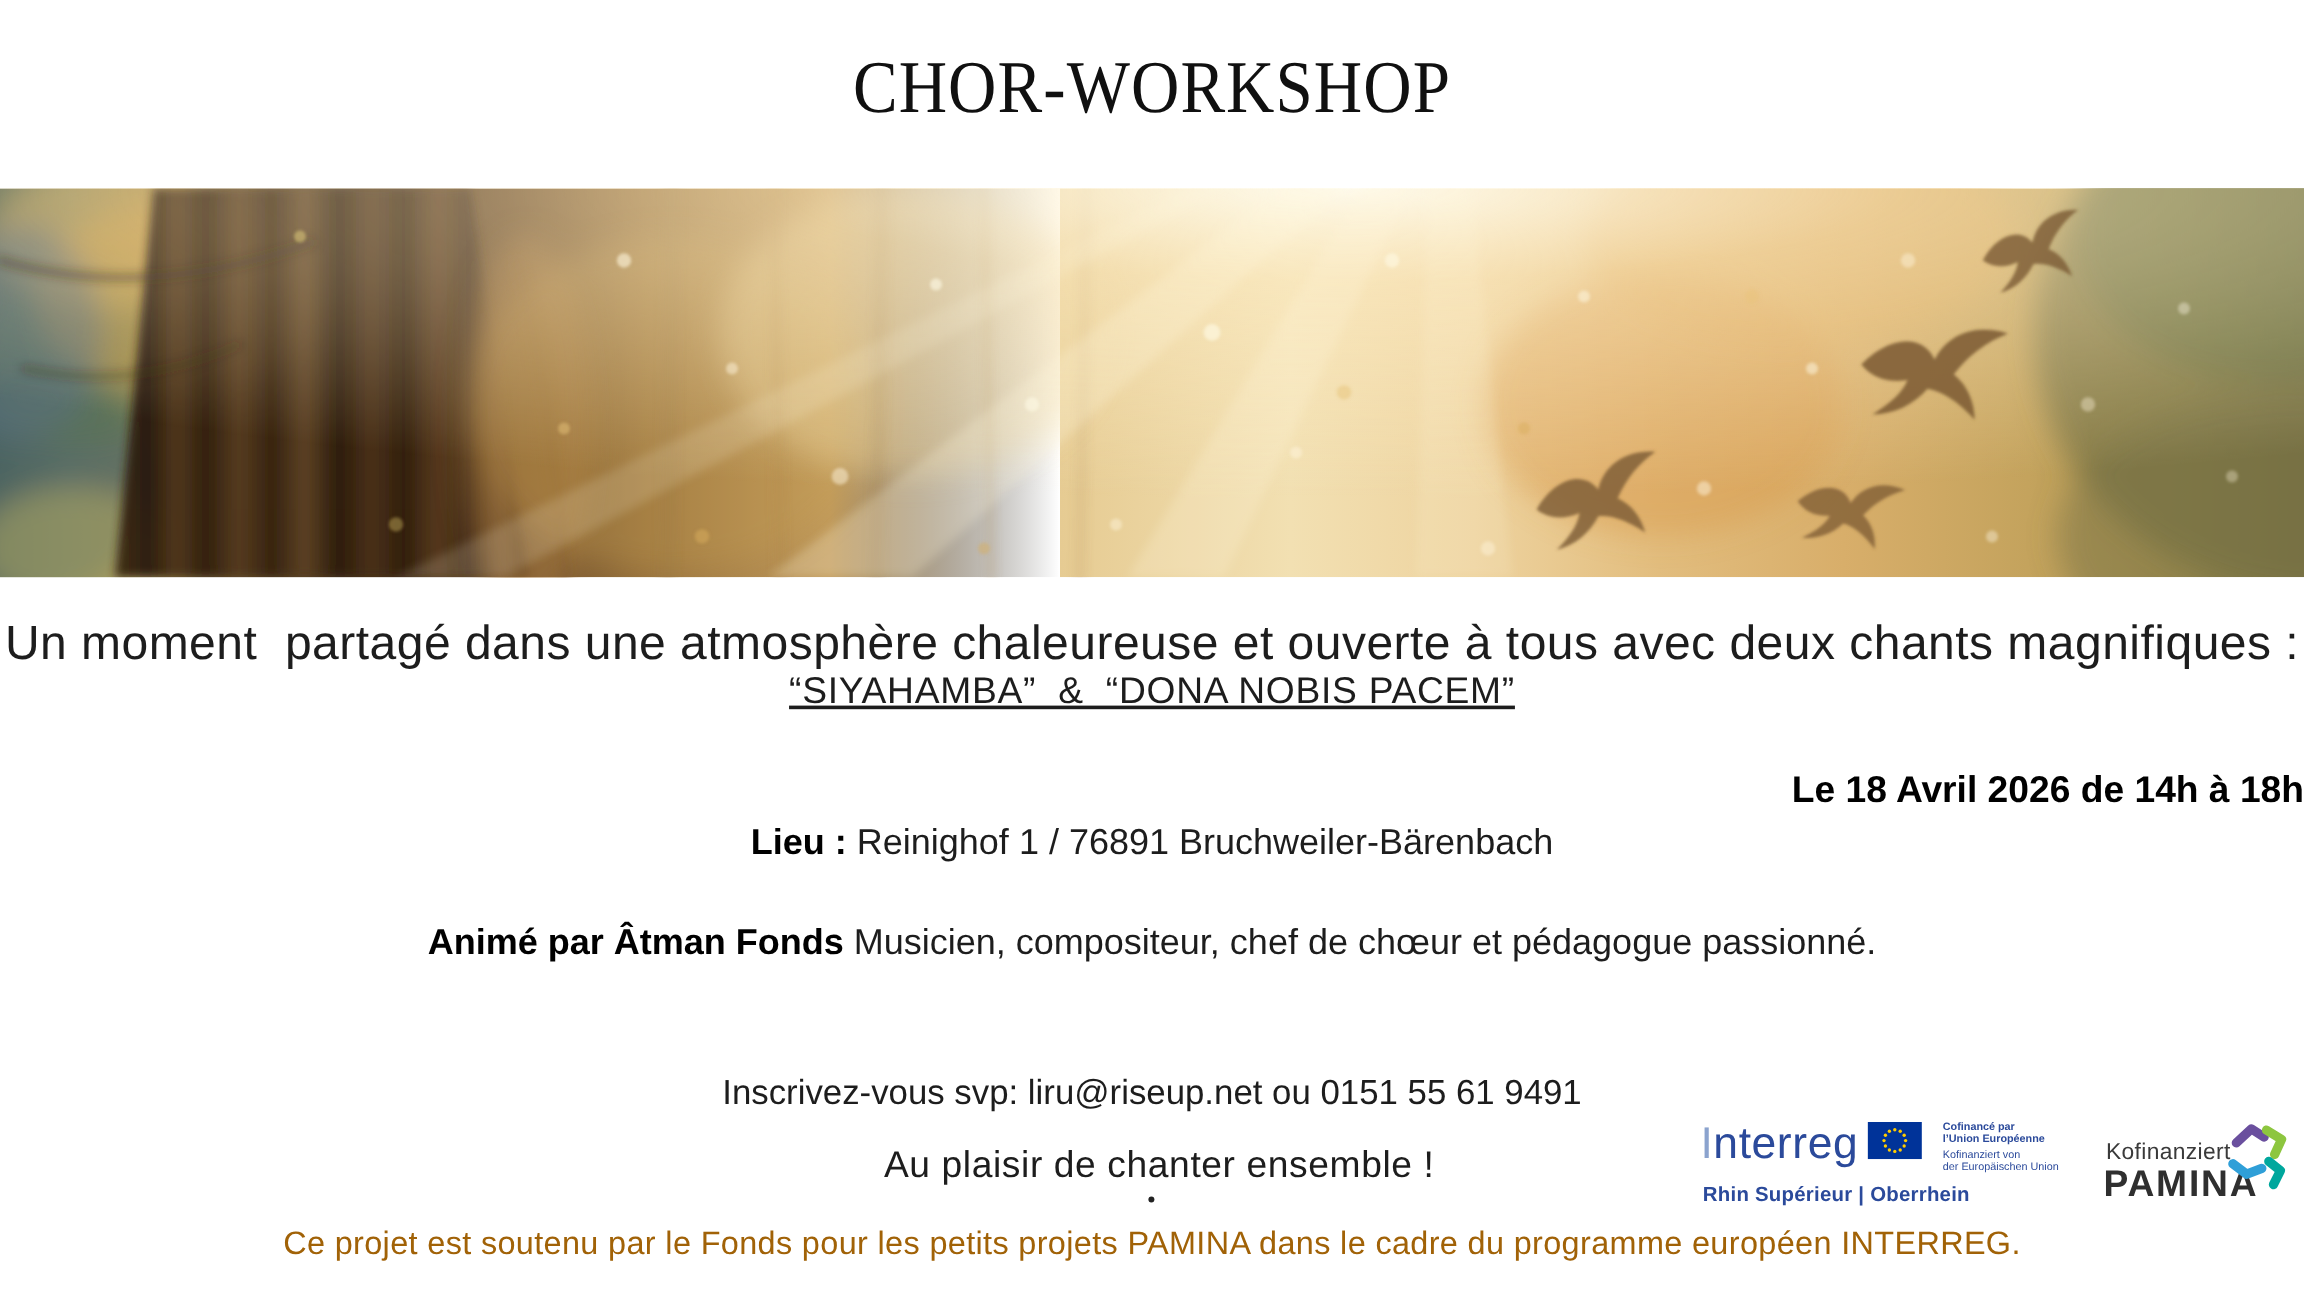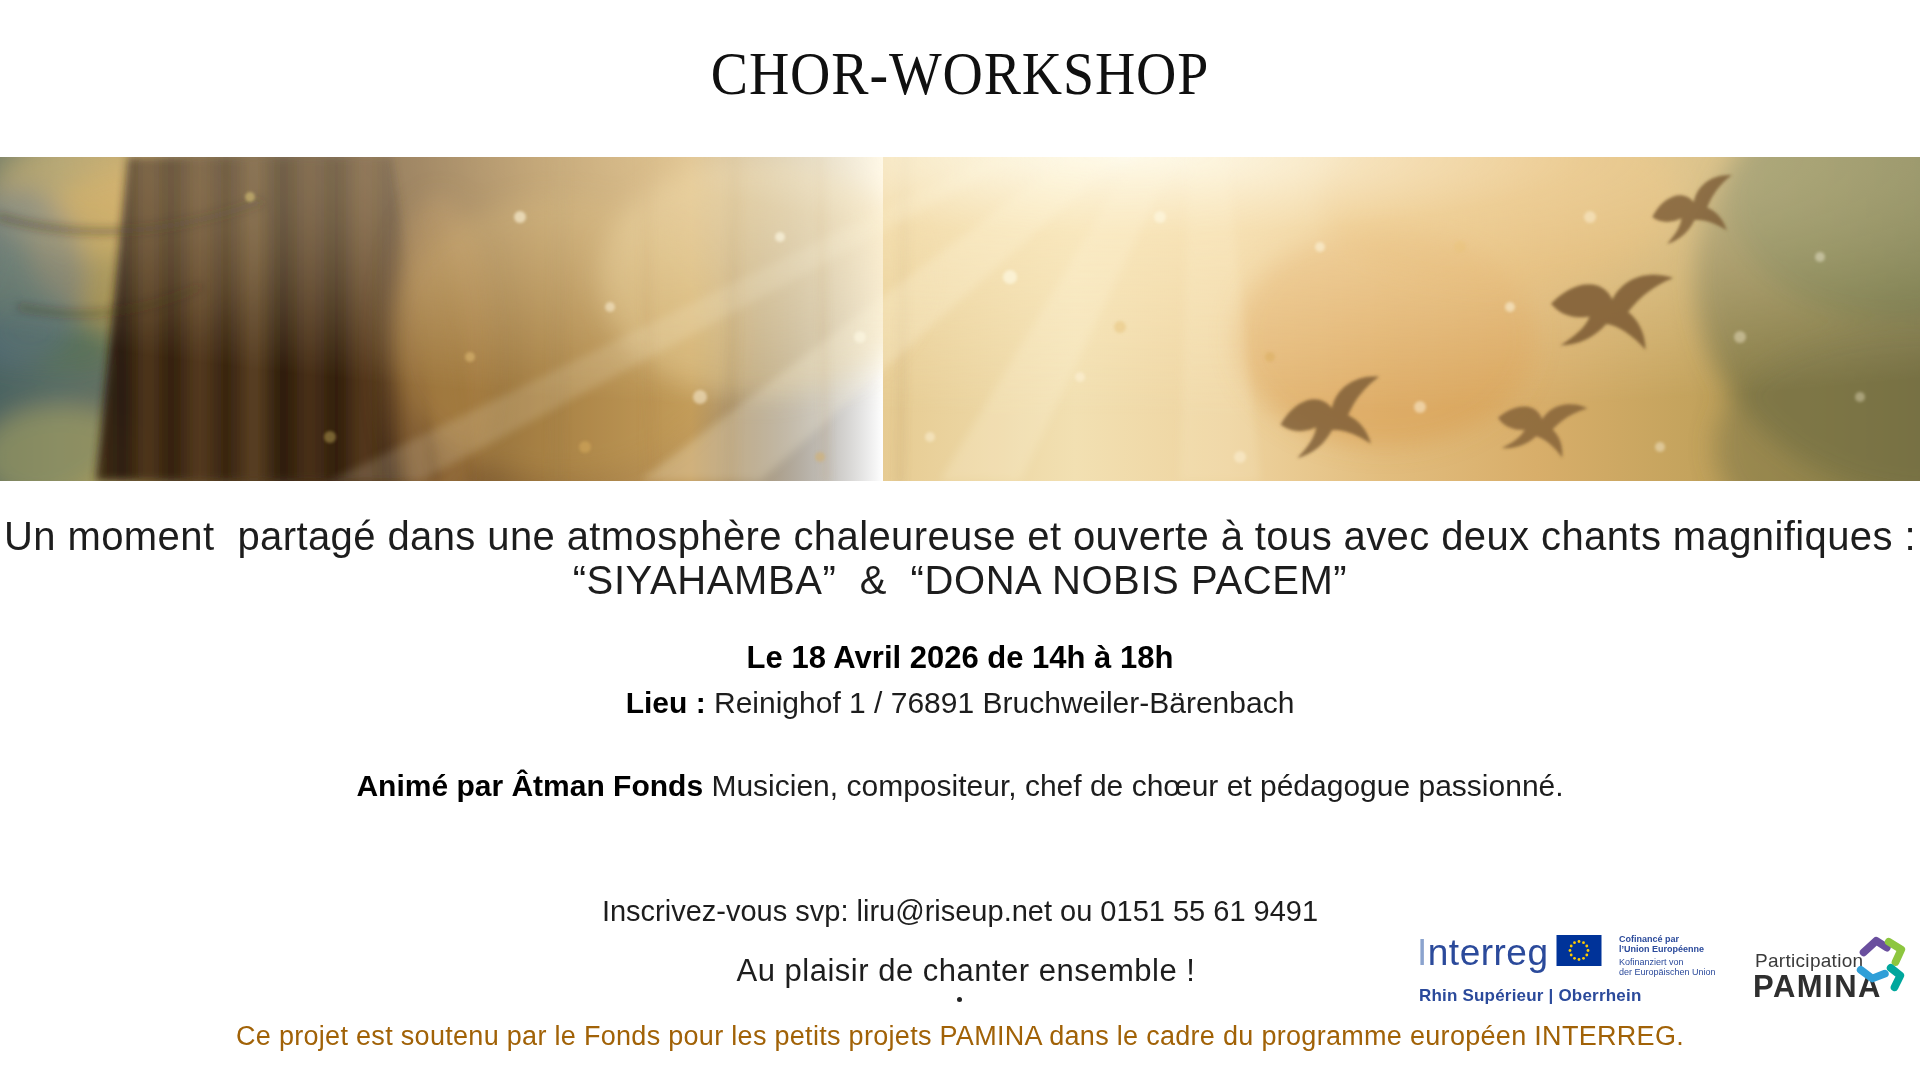--- a/index.html
+++ b/index.html
@@ -9,22 +9,22 @@
   .title{position:absolute;top:38px;left:0;right:0;text-align:center;
          font-family:"Liberation Serif","DejaVu Serif",serif;font-size:62px;font-weight:400;
          color:#101010;letter-spacing:1px;transform:scaleX(0.9);transform-origin:center;}
   
   .banner{position:absolute;top:157px;left:0;width:1920px;height:324px;}
   .banner svg{display:block;width:100%;height:100%;}
   
   .line{position:absolute;left:0;right:0;text-align:center;color:#1d1d1d;}
   .pre{white-space:pre-wrap;}
   .l-intro1{top:514px;font-size:40px;letter-spacing:0.4px;}
-  .l-intro2{top:558px;font-size:40px;letter-spacing:0.6px;}
-  .l-date{top:640px;font-size:31px;font-weight:700;color:#000;}
+  .l-intro2{top:558px;font-size:31px;letter-spacing:0.6px;text-decoration:underline;}
+  .l-date{top:640px;font-size:31px;font-weight:700;color:#000;text-align:right;}
   .l-lieu{top:686px;font-size:30px;}
   .l-anime{top:769px;font-size:30px;}
   .l-part{top:841px;font-size:29px;letter-spacing:0.2px;}
   .l-contact{top:895px;font-size:29px;}
   .l-closing{top:953px;font-size:31px;letter-spacing:0.5px;padding-left:12px;}
   .l-footer{top:1021px;font-size:27px;letter-spacing:0.3px;color:#a16207;}
   .b{font-weight:700;color:#000;}
   .stray-dot{position:absolute;left:957px;top:997px;width:5px;height:5px;border-radius:50%;
              background:#222;overflow:hidden;color:transparent;}
   
@@ -228,21 +228,21 @@
       <div class="cf-bold">Cofinancé par</div>
       <div class="cf-bold">l’Union Européenne</div>
       <div class="gap"></div>
       <div>Kofinanziert von</div>
       <div>der Europäischen Union</div>
     </div>
     <div class="interreg-sub">Rhin Supérieur | Oberrhein</div>
   </div>
 
   <div class="pamina">
-    <div class="pamina-l1">Participation</div>
+    <div class="pamina-l1">Kofinanziert</div>
     <div class="pamina-l2">PAMINA</div>
     <svg class="pamina-icon" viewBox="0 0 60 60">
       <g fill="none" stroke-linecap="round" stroke-linejoin="round" stroke-width="8">
         <path d="M12,18 L25,6 L36,13" stroke="#6a4f9e"></path>
         <path d="M38,7 L51,15 L45,28" stroke="#8dc63f"></path>
         <path d="M9,36 L21,45 L34,40" stroke="#2f9fd8"></path>
         <path d="M40,34 L50,42 L44,54" stroke="#00a79d"></path>
       </g>
     </svg>
   </div>

